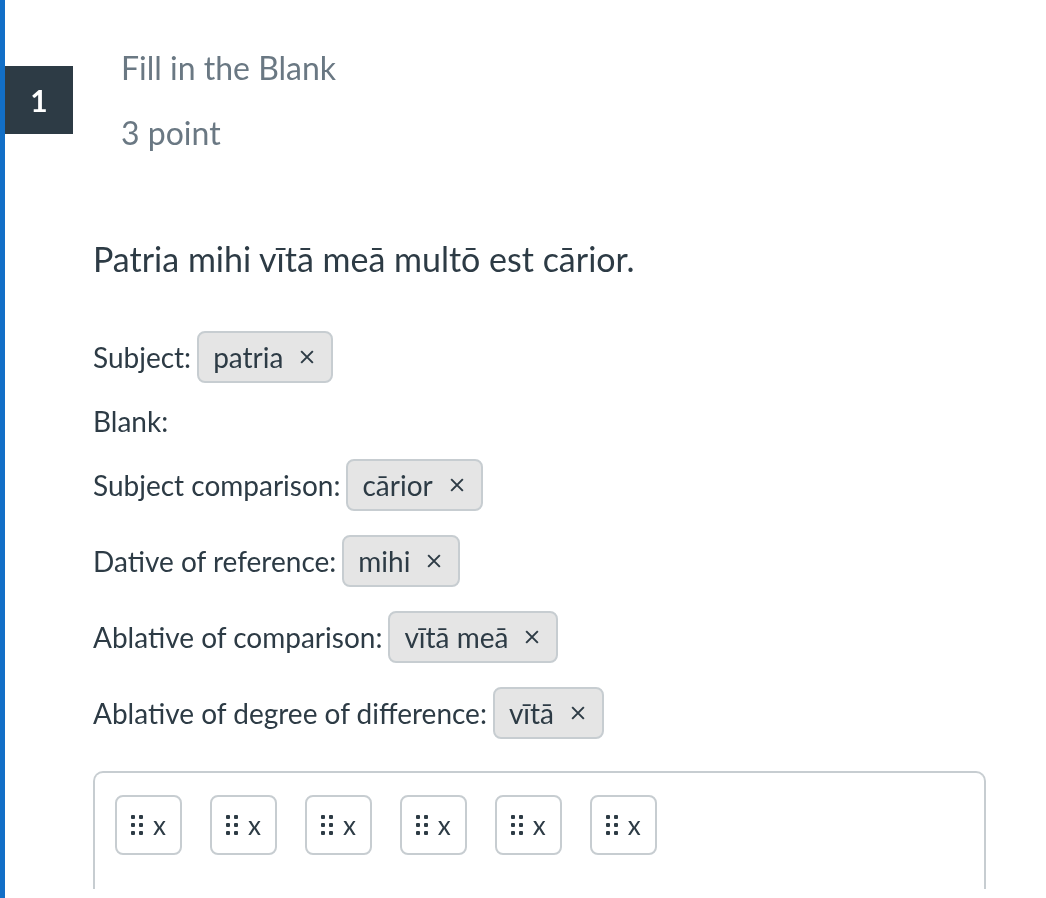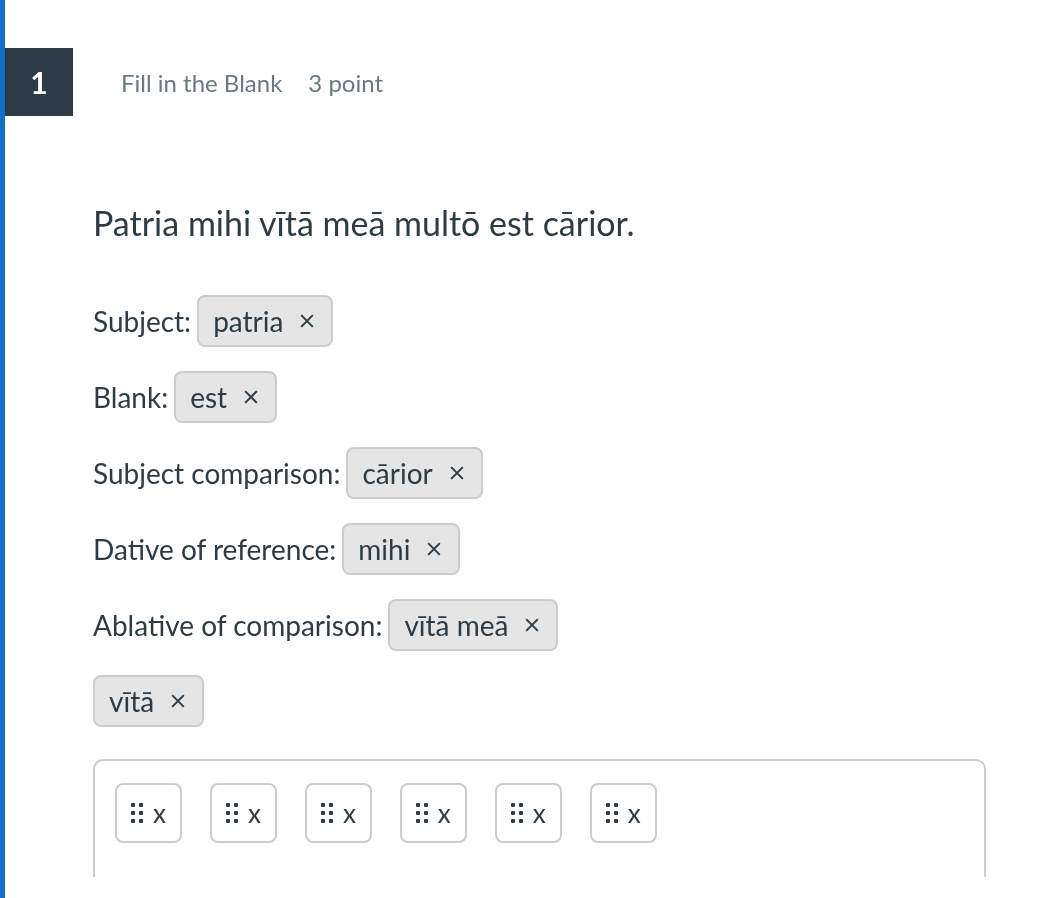--- a/index.html
+++ b/index.html
@@ -32,22 +32,23 @@
     justify-content: center;
     font-size: 30px;
     font-weight: 700;
     margin-left: 0;
   }
   .header-meta {
     display: flex;
     align-items: baseline;
     gap: 26px;
     margin-left: 48px;
-    font-size: 24px;
+    font-size: 32px;
     color: #6a7883;
+    flex-direction: column;
   }
   .qtype { color: #6a7883; }
   .points { color: #6a7883; }
   .content {
     margin-left: 88px;
     margin-right: 60px;
   }
   .prompt {
     font-size: 34px;
     color: #2d3b45;
@@ -144,26 +145,20 @@
       <span class="chip">
         <span>patria</span>
         <svg class="x-icon" viewBox="0 0 24 24" fill="none">
             <path d="M5 5 L19 19 M19 5 L5 19"></path>
           </svg>
       </span>
     </div>
 
     <div class="blank-line">
       <span class="blank-label">Blank:</span>
-      <span class="chip">
-        <span>est</span>
-        <svg class="x-icon" viewBox="0 0 24 24" fill="none">
-            <path d="M5 5 L19 19 M19 5 L5 19"></path>
-          </svg>
-      </span>
     </div>
 
     <div class="blank-line">
       <span class="blank-label">Subject comparison:</span>
       <span class="chip">
         <span>cārior</span>
         <svg class="x-icon" viewBox="0 0 24 24" fill="none">
             <path d="M5 5 L19 19 M19 5 L5 19"></path>
           </svg>
       </span>
@@ -183,20 +178,21 @@
       <span class="blank-label">Ablative of comparison:</span>
       <span class="chip">
         <span>vītā meā</span>
         <svg class="x-icon" viewBox="0 0 24 24" fill="none">
             <path d="M5 5 L19 19 M19 5 L5 19"></path>
           </svg>
       </span>
     </div>
 
     <div class="blank-line">
+      <span class="blank-label">Ablative of degree of difference:</span>
       <span class="chip">
         <span>vītā</span>
         <svg class="x-icon" viewBox="0 0 24 24" fill="none">
             <path d="M5 5 L19 19 M19 5 L5 19"></path>
           </svg>
       </span>
     </div>
 
     <div class="tray">
       <span class="token">

